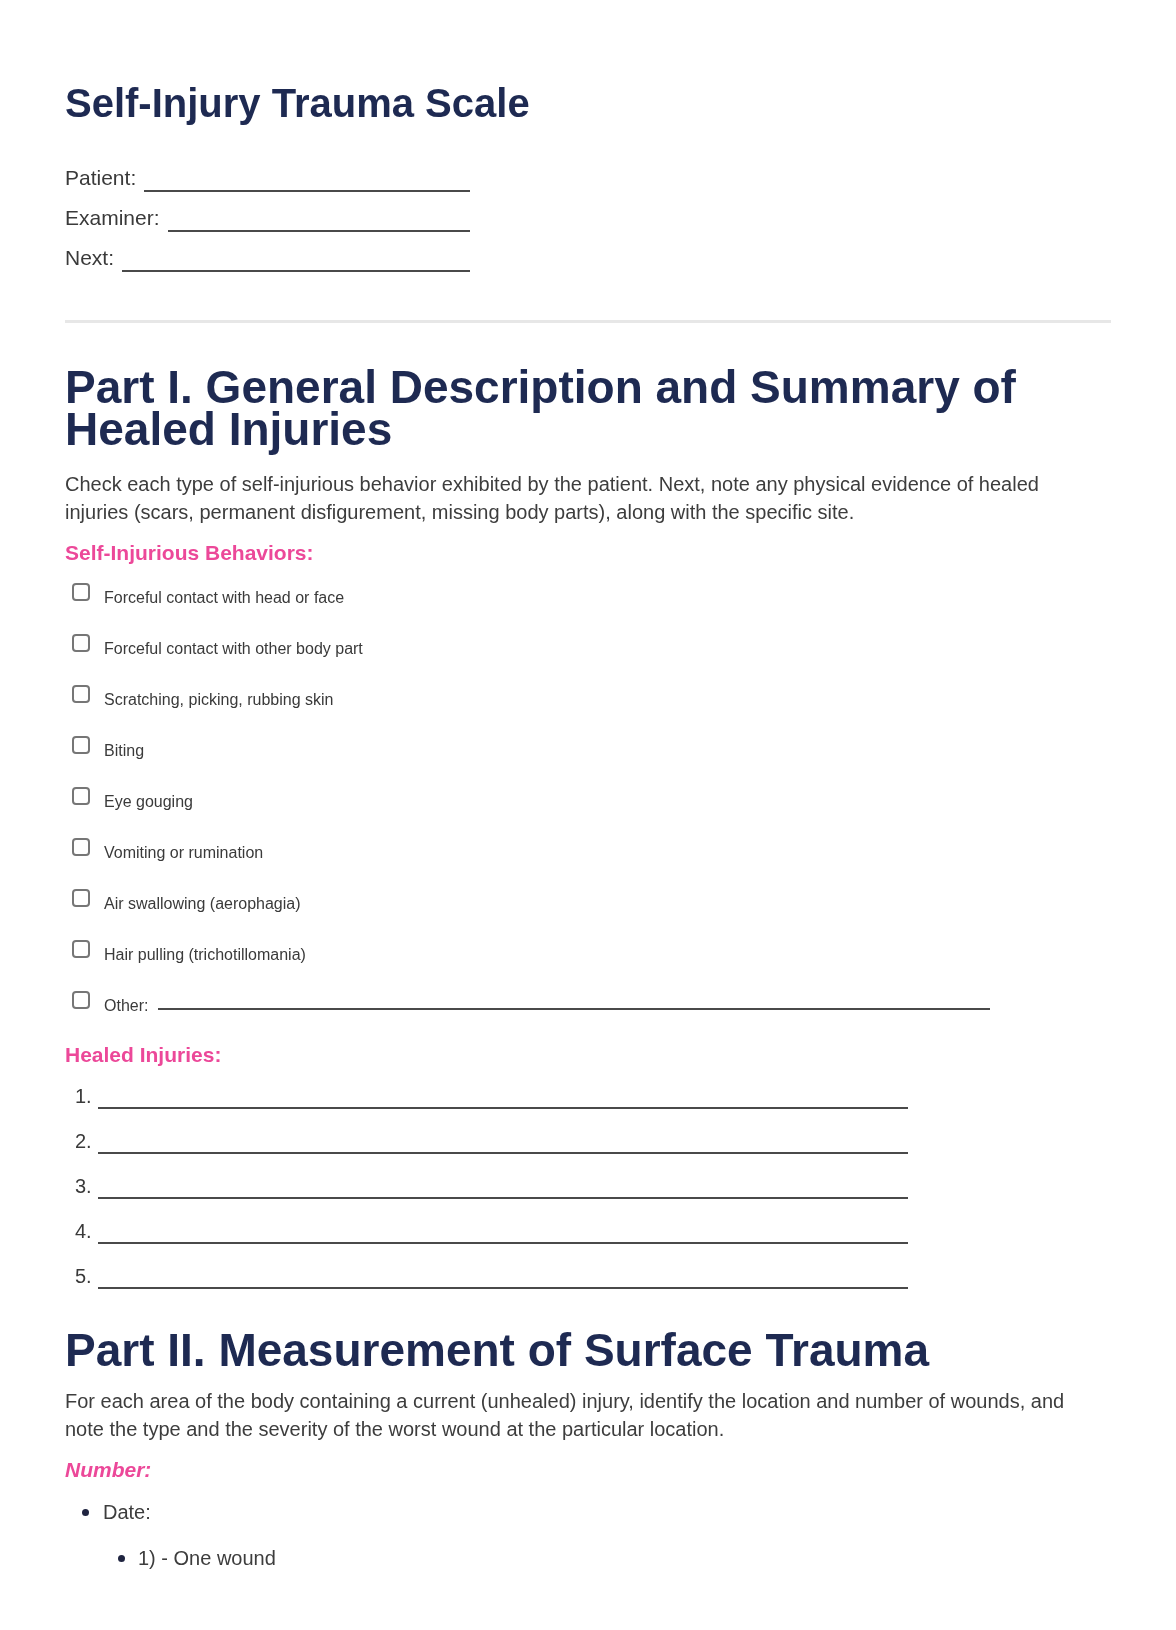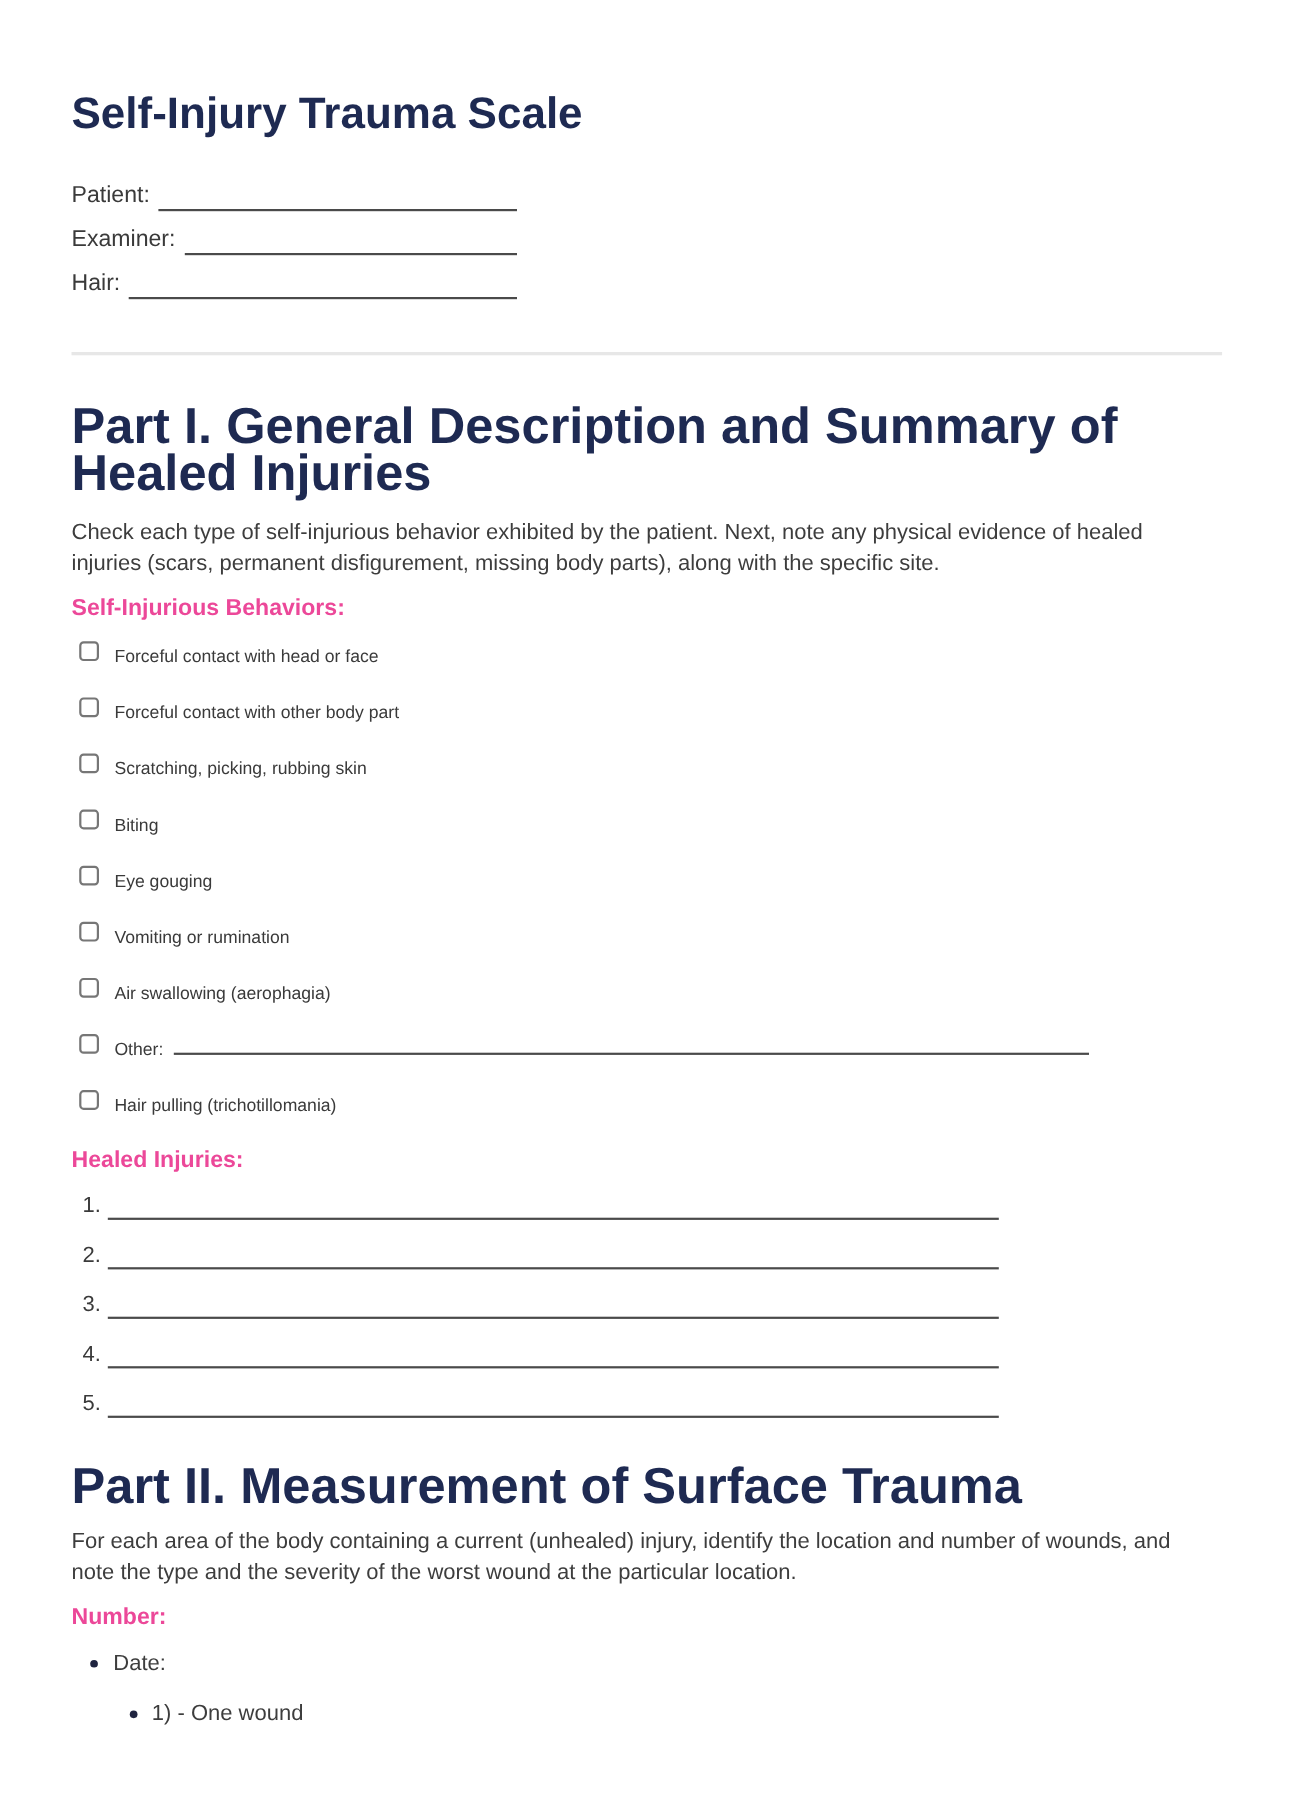--- a/index.html
+++ b/index.html
@@ -98,21 +98,21 @@
     height: 26px;
     margin-bottom: 19px;
     font-size: 20px;
   }
   .num-row:last-child { margin-bottom: 0; }
   .num { line-height: 26px; }
   .num-row .fill-line { height: 22px; margin-left: 6px; }
 
   .part2-heading { margin-top: 40px; }
   .intro-2 { margin-top: 16px; }
-  .number-heading { margin-top: 14px; }
+  .number-heading { margin-top: 14px; font-style: italic; }
 
   .bullet-row {
     display: flex;
     align-items: center;
     height: 26px;
     font-size: 20px;
     color: #3d3d3d;
   }
   .bullet-lvl1 { margin-top: 16px; padding-left: 17px; }
   .bullet-lvl2 { margin-top: 20px; padding-left: 53px; }
@@ -136,21 +136,21 @@
   <div class="fields">
     <div class="field-row">
       <span class="field-label">Patient:</span>
       <span class="fill-line"></span>
     </div>
     <div class="field-row">
       <span class="field-label">Examiner:</span>
       <span class="fill-line"></span>
     </div>
     <div class="field-row">
-      <span class="field-label">Hair:</span>
+      <span class="field-label">Next:</span>
       <span class="fill-line"></span>
     </div>
   </div>
 
   <hr class="divider">
 
   <h2 class="section-heading">Part I. General Description and Summary of Healed Injuries</h2>
 
   <p class="intro">Check each type of self-injurious behavior exhibited by the patient. Next, note any physical evidence of healed injuries (scars, permanent disfigurement, missing body parts), along with the specific site.</p>
 
@@ -177,29 +177,29 @@
       <span class="checkbox"></span>
       <span class="cb-label">Eye gouging</span>
     </div>
     <div class="cb-row">
       <span class="checkbox"></span>
       <span class="cb-label">Vomiting or rumination</span>
     </div>
     <div class="cb-row">
       <span class="checkbox"></span>
       <span class="cb-label">Air swallowing (aerophagia)</span>
+    </div>
+    <div class="cb-row">
+      <span class="checkbox"></span>
+      <span class="cb-label">Hair pulling (trichotillomania)</span>
     </div>
     <div class="cb-row">
       <span class="checkbox"></span>
       <span class="cb-label">Other:</span>
       <span class="fill-line other-line"></span>
-    </div>
-    <div class="cb-row">
-      <span class="checkbox"></span>
-      <span class="cb-label">Hair pulling (trichotillomania)</span>
     </div>
   </div>
 
   <div class="bold-label healed-heading">Healed Injuries:</div>
 
   <div class="num-list">
     <div class="num-row">
       <span class="num">1.</span>
       <span class="fill-line"></span>
     </div>

